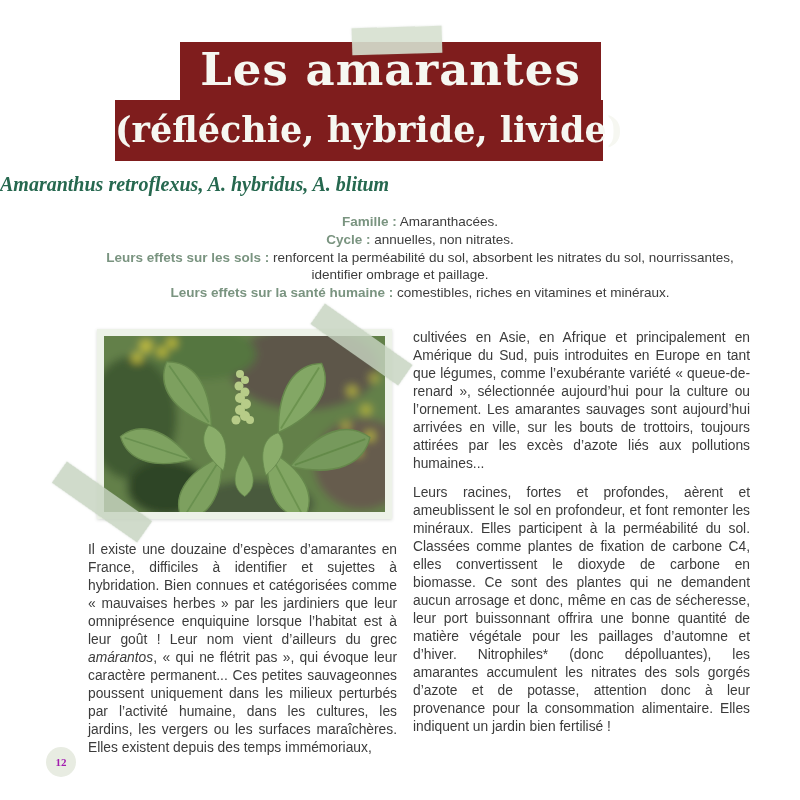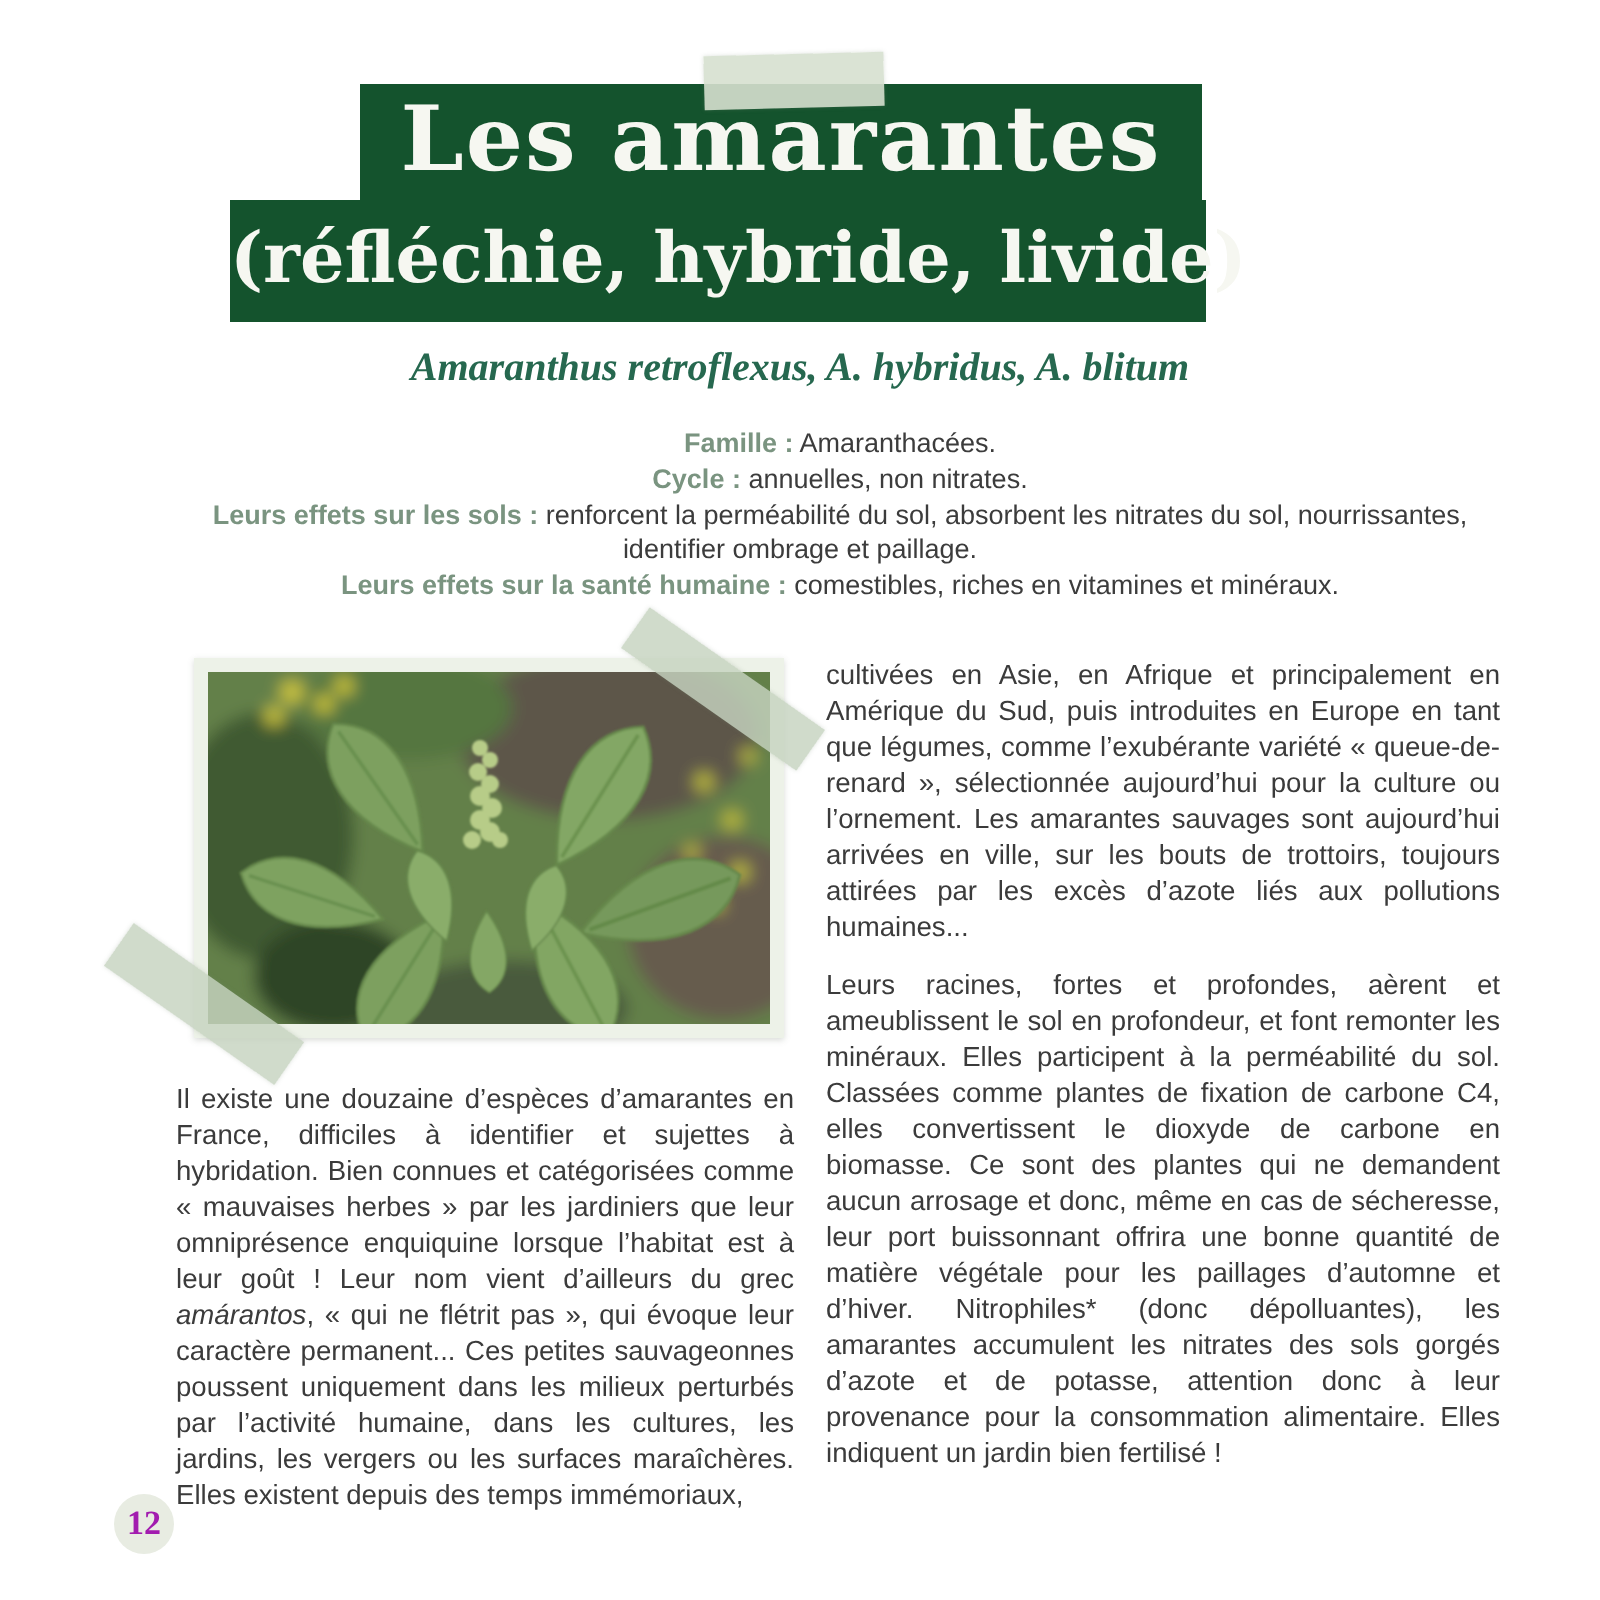--- a/index.html
+++ b/index.html
@@ -8,21 +8,21 @@
     position:relative;
     background:#ffffff;
     font-family:"Liberation Sans", sans-serif;
     color:#3b3b3b;
     overflow:hidden;
   }
 
   
   .band {
     position:absolute;
-    background:#14532d;
+    background:#7f1d1d;
     color:#f6f7f1;
     font-family:"DejaVu Serif", serif;
     font-weight:bold;
     text-align:center;
     white-space:nowrap;
   }
   .band1 { left:180px; top:42px;  width:421px; height:58px; font-size:45px; line-height:56px; letter-spacing:1px; }
   .band2 { left:115px; top:100px; width:488px; height:61px; font-size:35px; line-height:60px; }
 
   .tape {
@@ -32,21 +32,20 @@
     z-index:5;
   }
   .tape-top      { left:352px; top:27px;  width:90px;  height:27px; transform:rotate(-1.5deg); background:rgba(214,224,207,0.9); }
   .tape-photo-tr { left:308px; top:332px; width:107px; height:25px; transform:rotate(35deg); }
   .tape-photo-bl { left:50px;  top:489px; width:104px; height:26px; transform:rotate(35deg); }
 
   
   .latin {
     position:absolute;
     left:0; top:173px; width:800px;
-    text-align:center;
     font-family:"Liberation Serif", serif;
     font-style:italic;
     font-weight:bold;
     font-size:20px;
     color:#26684f;
   }
 
   
   .facts {
     position:absolute;
@@ -92,27 +91,27 @@
     left:-3px; bottom:-6px;
     width:80px; height:5px;
     background:#e9c52f;
     border-radius:2px;
     transform:rotate(-0.6deg);
   }
 
   
   .page-num {
     position:absolute;
-    left:57px; top:747px;
+    left:46px; top:747px;
     width:30px; height:30px;
     border-radius:50%;
     background:#e8ece2;
     font-family:"Liberation Serif", serif;
     font-weight:bold;
-    font-size:17px;
+    font-size:11px;
     color:#a21caf;
     display:flex; align-items:center; justify-content:center;
   }
 </style>
 </head>
 <body>
 
 <div class="tape tape-top"></div>
 
 <div class="band band1">Les amarantes</div>

